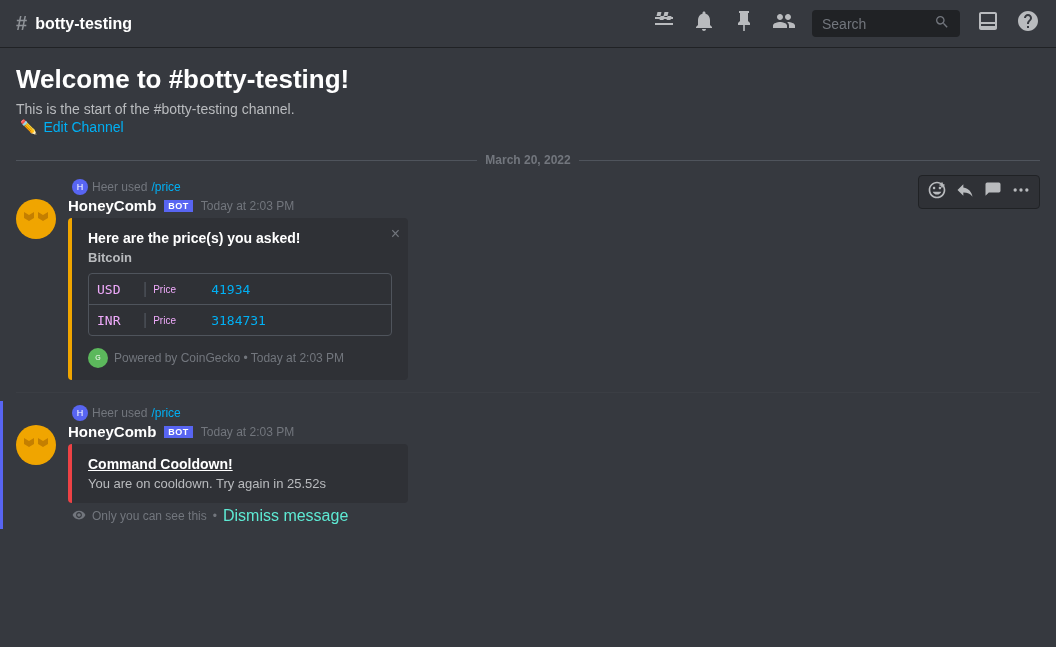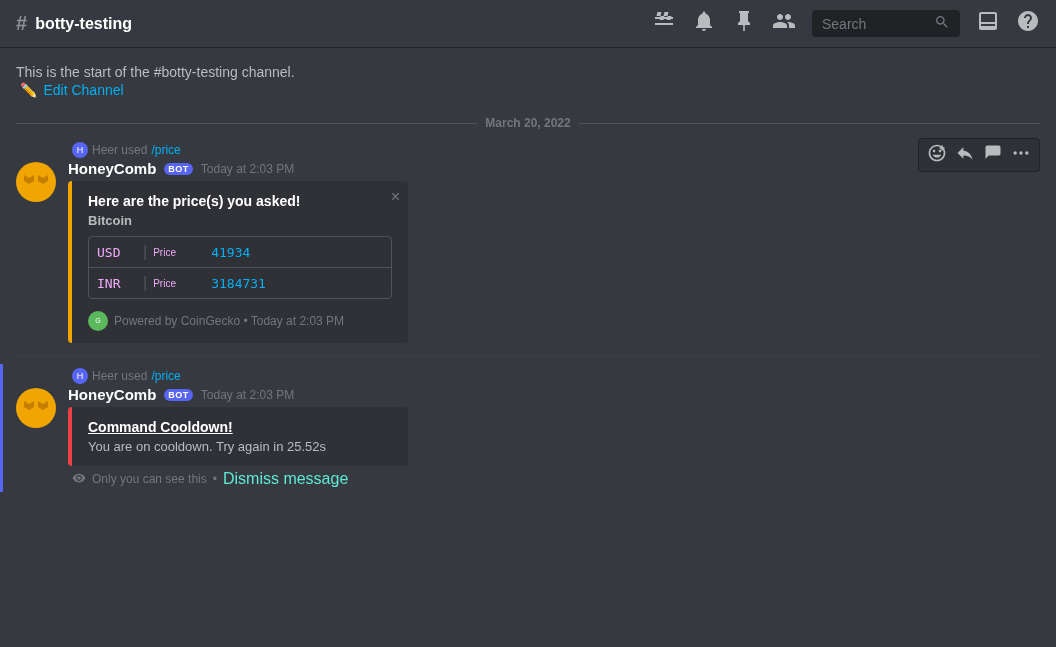--- a/index.html
+++ b/index.html
@@ -185,21 +185,21 @@
       color: #ffffff;
       font-weight: 600;
       font-size: 15px;
     }
     .bot-badge {
       background: #5865f2;
       color: white;
       font-size: 9px;
       font-weight: 700;
       padding: 1px 4px;
-      border-radius: 6px;
+      border-radius: 0;
       letter-spacing: 0.5px;
     }
     .timestamp {
       color: #72767d;
       font-size: 12px;
     }
 
     
     .embed-card {
       background: #2f3136;
@@ -395,20 +395,21 @@
       <svg width="24" height="24" viewBox="0 0 24 24" fill="#b9bbbe">
         <path d="M12 2C6.48 2 2 6.48 2 12s4.48 10 10 10 10-4.48 10-10S17.52 2 12 2zm1 17h-2v-2h2v2zm2.07-7.75l-.9.92C13.45 12.9 13 13.5 13 15h-2v-.5c0-1.1.45-2.1 1.17-2.83l1.24-1.26c.37-.36.59-.86.59-1.41 0-1.1-.9-2-2-2s-2 .9-2 2H8c0-2.21 1.79-4 4-4s4 1.79 4 4c0 .88-.36 1.68-.93 2.25z"></path>
       </svg>
     </span>
   </div>
 </div>
 
 <div class="main-content">
 
   <div class="welcome-section">
+    <div class="welcome-title">Welcome to #botty-testing!</div>
     <div class="welcome-sub">This is the start of the #botty-testing channel.</div>
     <div class="edit-channel-btn">
       <span>✏️</span>
       <span>Edit Channel</span>
     </div>
   </div>
 
   <div class="date-divider">
     <div class="line"></div>
     <span class="date-text">March 20, 2022</span>

